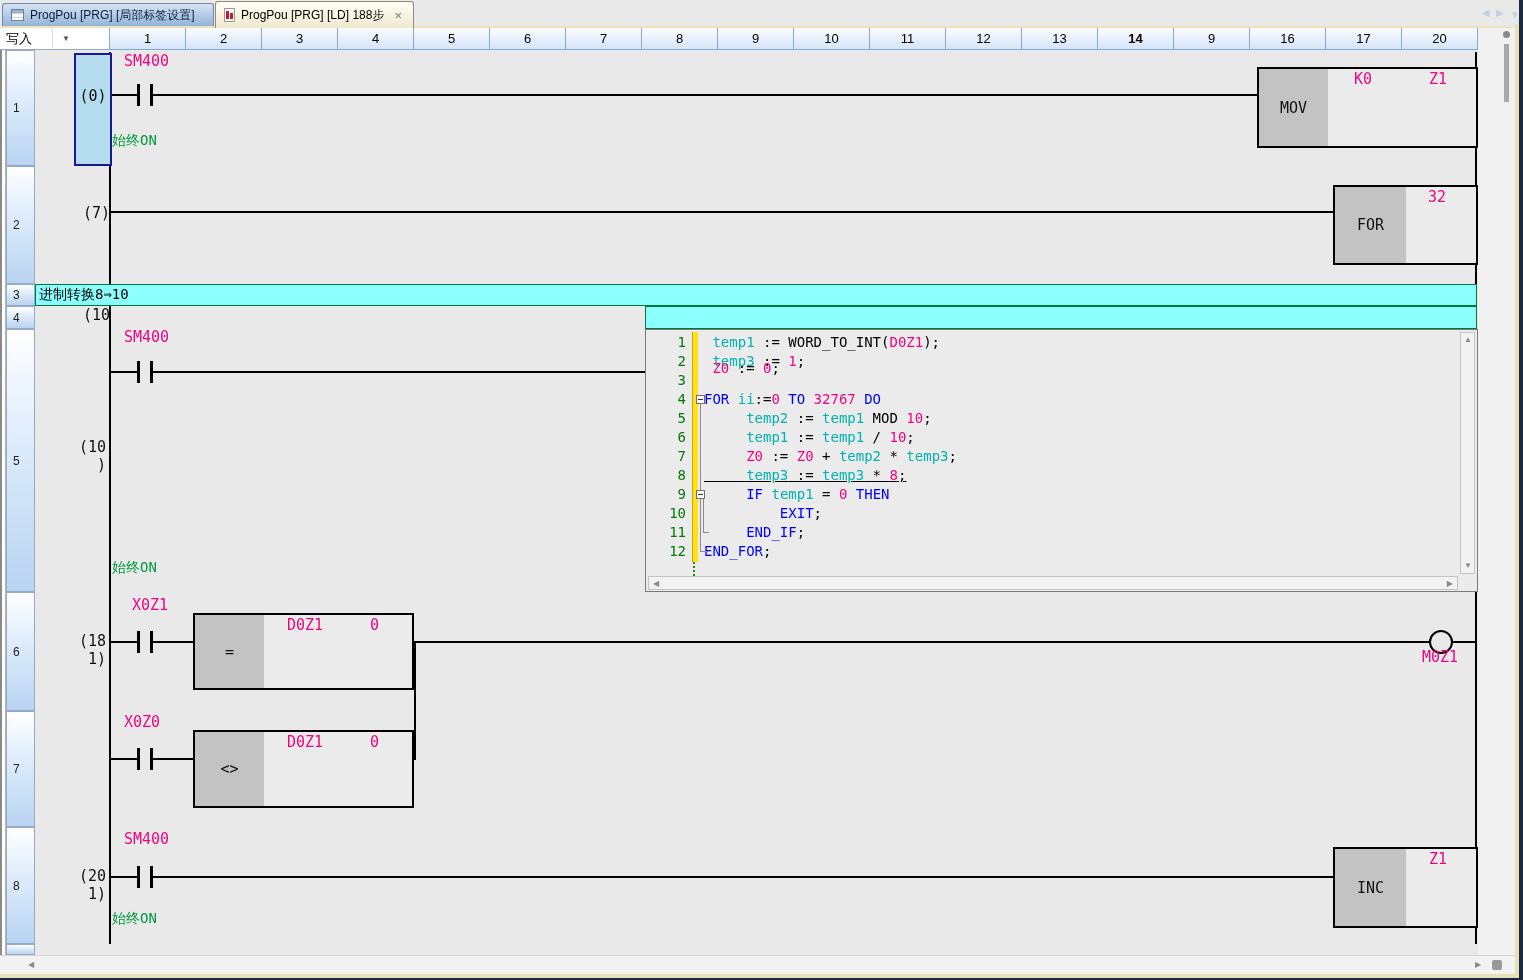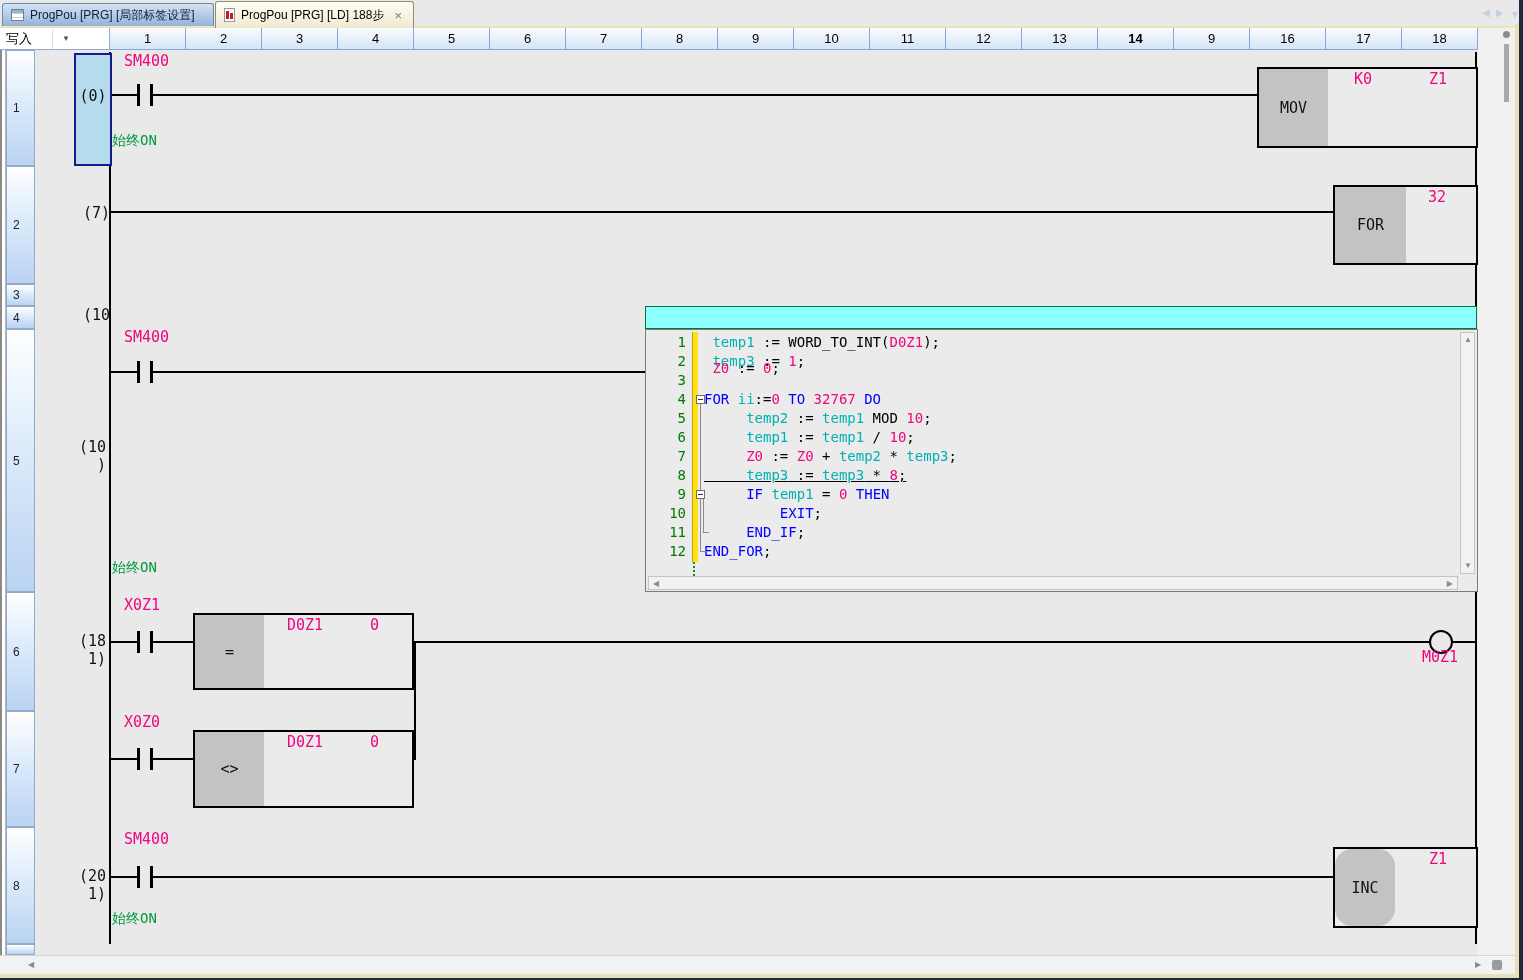--- a/index.html
+++ b/index.html
@@ -134,21 +134,21 @@
         <div class="colcell" style="left: 642px;">8</div>
         <div class="colcell" style="left: 718px;">9</div>
         <div class="colcell" style="left: 794px;">10</div>
         <div class="colcell" style="left: 870px;">11</div>
         <div class="colcell" style="left: 946px;">12</div>
         <div class="colcell" style="left: 1022px;">13</div>
         <div class="colcell" style="left: 1098px; font-weight: bold;">14</div>
         <div class="colcell" style="left: 1174px;">9</div>
         <div class="colcell" style="left: 1250px;">16</div>
         <div class="colcell" style="left: 1326px;">17</div>
-        <div class="colcell" style="left: 1402px;">18</div>
+        <div class="colcell" style="left: 1402px;">20</div>
       </div>
   </div>
 
   <div id="leftstrip"></div>
   <div class="rowcell" style="top:50px;height:116px;">
       <span>1</span>
     </div>
   <div class="rowcell" style="top:166px;height:118px;">
       <span>2</span>
     </div>
@@ -204,20 +204,23 @@
   </div>
 
   <span class="step" style="left:68px;top:204px;">(7)</span>
   <div class="ibox" style="left:1333px;top:185px;width:145px;height:80px;">
     <div class="ibox-gray" style="width:71px;">
       <span class="boxname">FOR</span>
     </div>
     <span class="dev" style="left:93px;top:1px;">32</span>
   </div>
 
+  <div id="stmt-banner">
+    <span>进制转换8⇒10</span>
+  </div>
 
   <span class="step" style="left:68px;top:306px;">(10</span>
   <div id="st-strip"></div>
 
   <span class="dev" style="left:124px;top:328px;">SM400</span>
   <div class="contact" style="left:133px;top:361px;">
     <i class="gap"></i>
       <i class="bar b1"></i>
       <i class="bar b2"></i>
   </div>
@@ -263,21 +266,21 @@
       <div class="st-ln" style="top: 99px;">6</div>
       <div class="st-ln" style="top: 118px;">7</div>
       <div class="st-ln" style="top: 137px;">8</div>
       <div class="st-ln" style="top: 156px;">9</div>
       <div class="st-fold" style="top: 160px;"></div>
       <div class="st-ln" style="top: 175px;">10</div>
       <div class="st-ln" style="top: 194px;">11</div>
       <div class="st-ln" style="top: 213px;">12</div>
     </div>
 
-  <span class="dev" style="left:124px;top:596px;">X0Z1</span>
+  <span class="dev" style="left:132px;top:596px;">X0Z1</span>
   <div class="contact" style="left:133px;top:631px;">
     <i class="gap"></i>
       <i class="bar b1"></i>
       <i class="bar b2"></i>
   </div>
   <span class="step" style="left:64px;top:632px;">(18</span>
   <span class="step" style="left:64px;top:650px;">1)</span>
   <div class="ibox" style="left:193px;top:613px;width:221px;height:77px;">
     <div class="ibox-gray" style="width:69px;">
       <span class="boxname">=</span>
@@ -305,21 +308,21 @@
   <span class="dev" style="left:124px;top:830px;">SM400</span>
   <div class="contact" style="left:133px;top:866px;">
     <i class="gap"></i>
       <i class="bar b1"></i>
       <i class="bar b2"></i>
   </div>
   <span class="step" style="left:64px;top:867px;">(20</span>
   <span class="step" style="left:64px;top:885px;">1)</span>
   <span class="cmt" style="left:112px;top:910px;">始终ON</span>
   <div class="ibox" style="left:1333px;top:847px;width:145px;height:81px;">
-    <div class="ibox-gray" style="width:60px;border-radius:17px;">
+    <div class="ibox-gray" style="width:71px;">
       <span class="boxname">INC</span>
     </div>
     <span class="dev" style="left:94px;top:1px;">Z1</span>
   </div>
 
   <div id="rmargin">
     <div class="dot" style="left:25px;top:3px;"></div>
     <div class="thumb" style="left:26px;top:16px;height:58px;"></div>
   </div>
   <div id="hscroll-main">

